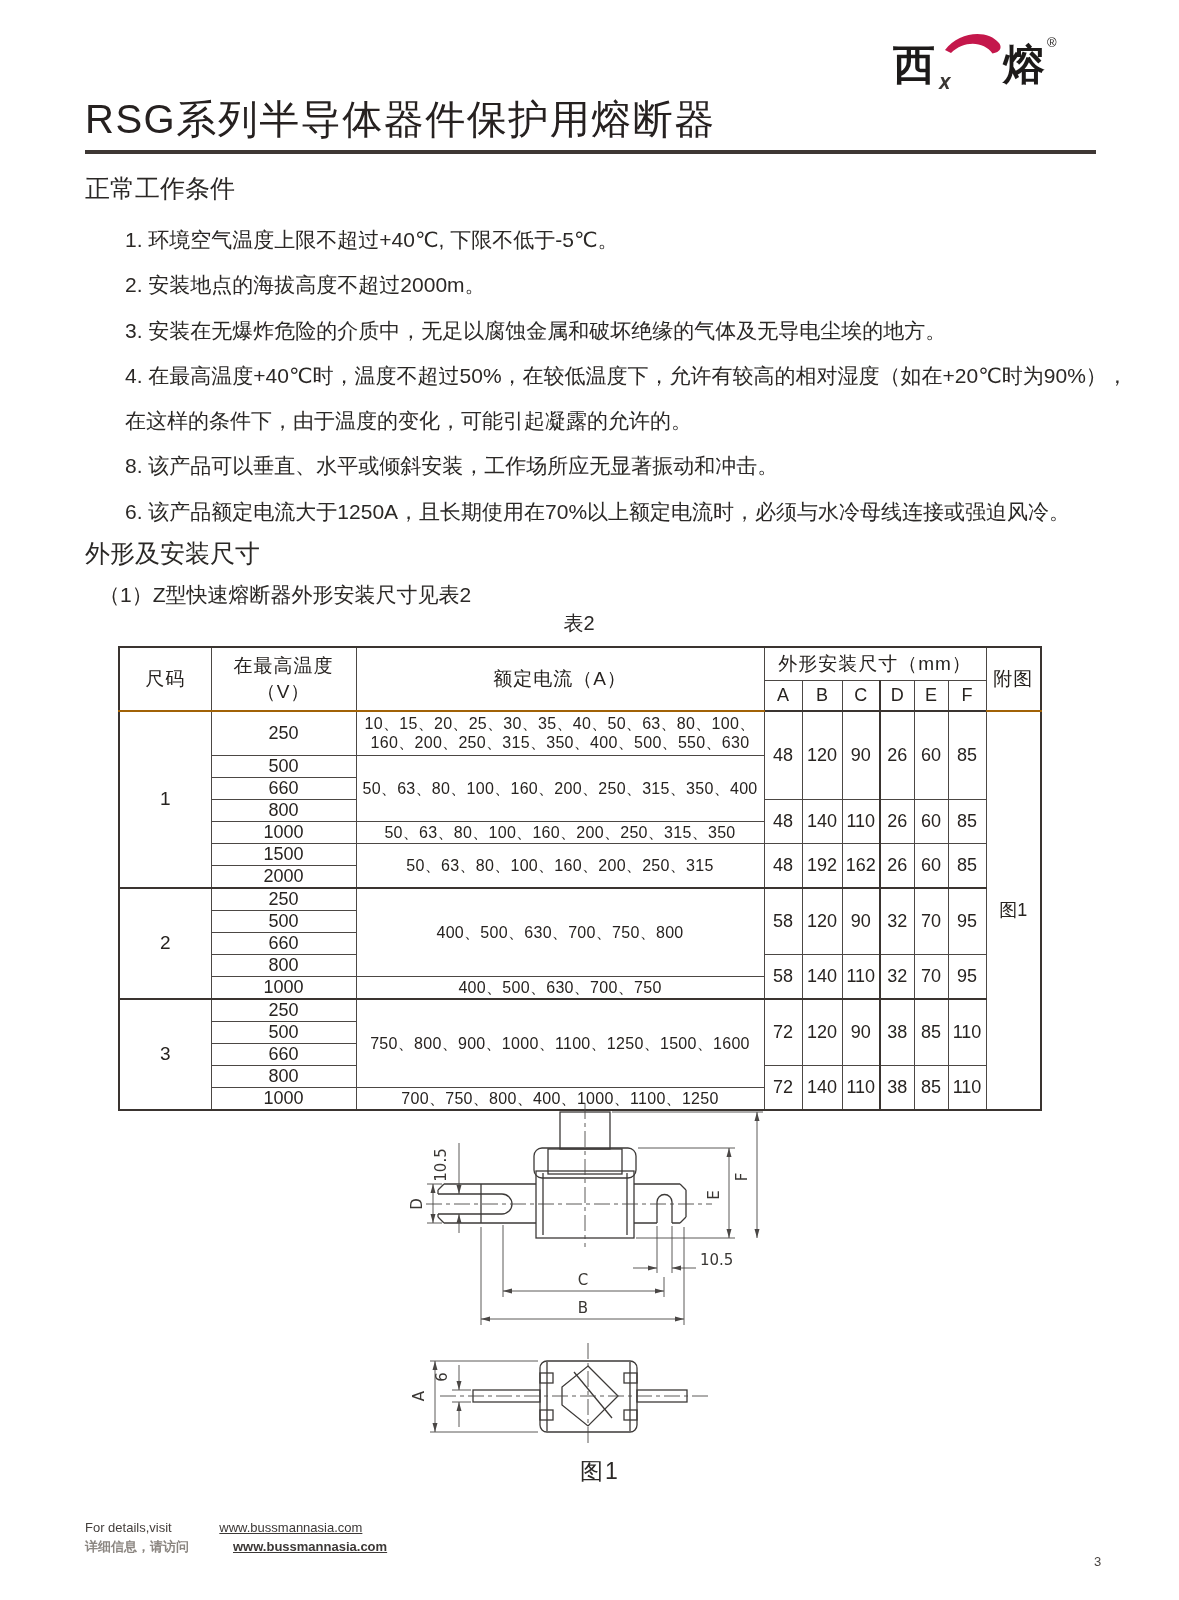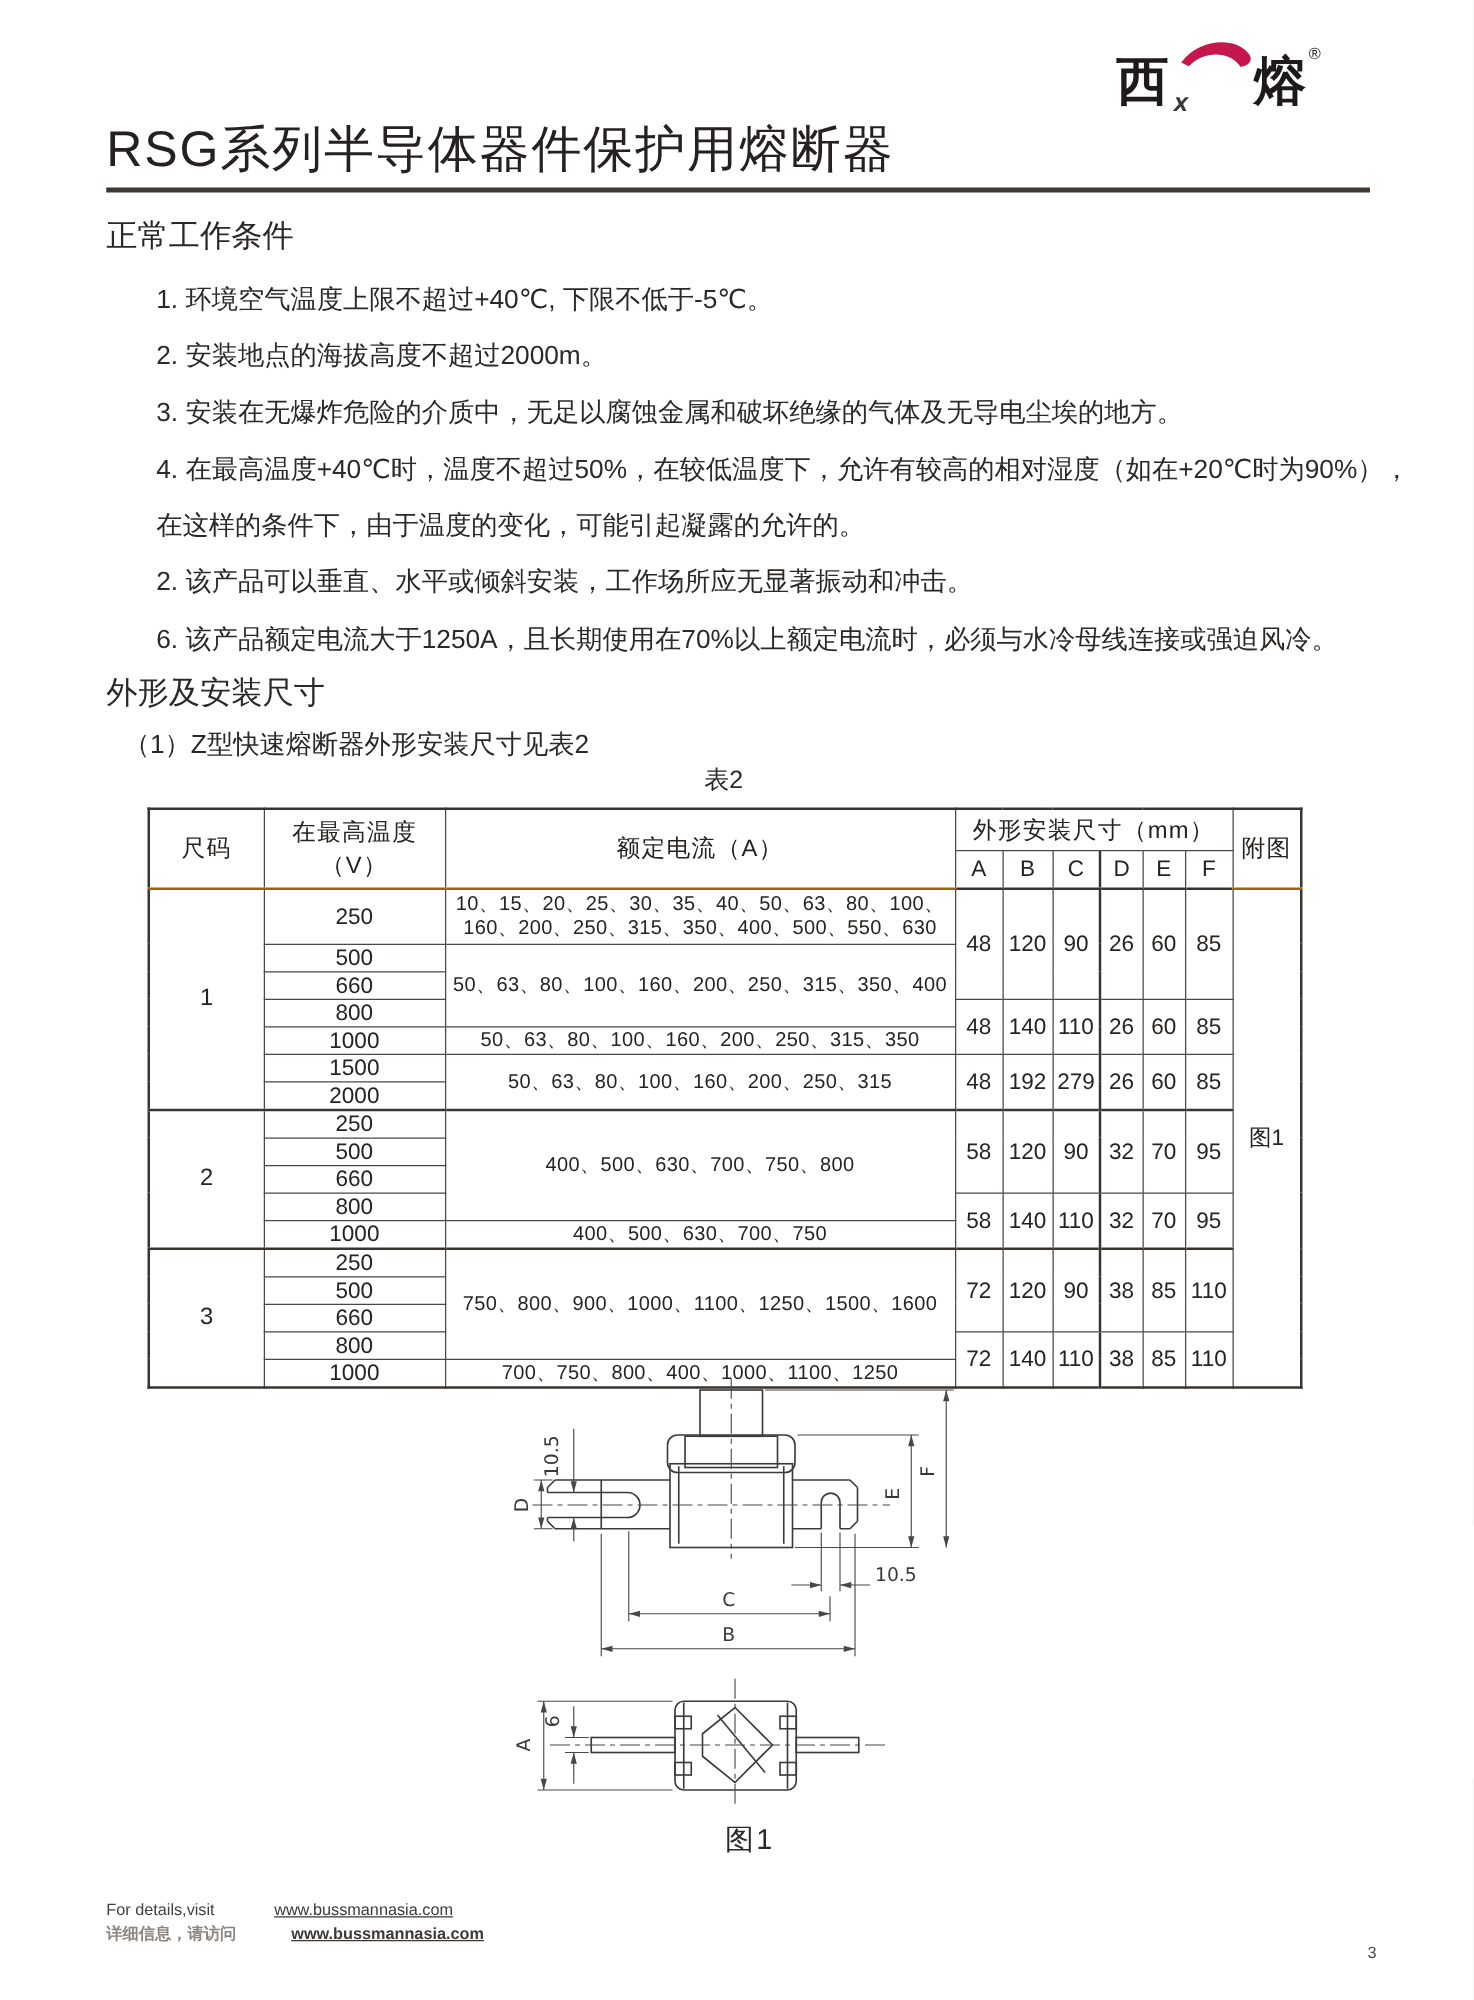--- a/index.html
+++ b/index.html
@@ -77,21 +77,21 @@
   <div class="title">RSG系列半导体器件保护用熔断器</div>
   <div class="title-rule"></div>
 
   <div class="wc-heading">正常工作条件</div>
   <div class="wc-lines">
     <div class="ln">1. 环境空气温度上限不超过+40℃, 下限不低于-5℃。</div>
     <div class="ln">2. 安装地点的海拔高度不超过2000m。</div>
     <div class="ln">3. 安装在无爆炸危险的介质中，无足以腐蚀金属和破坏绝缘的气体及无导电尘埃的地方。</div>
     <div class="ln">4. 在最高温度+40℃时，温度不超过50%，在较低温度下，允许有较高的相对湿度（如在+20℃时为90%），</div>
     <div class="ln">在这样的条件下，由于温度的变化，可能引起凝露的允许的。</div>
-    <div class="ln">2. 该产品可以垂直、水平或倾斜安装，工作场所应无显著振动和冲击。</div>
+    <div class="ln">8. 该产品可以垂直、水平或倾斜安装，工作场所应无显著振动和冲击。</div>
     <div class="ln">6. 该产品额定电流大于1250A，且长期使用在70%以上额定电流时，必须与水冷母线连接或强迫风冷。</div>
   </div>
 
   <div class="od-heading">外形及安装尺寸</div>
   <div class="od-note">（1）Z型快速熔断器外形安装尺寸见表2</div>
   <div class="tbl-caption">表2</div>
 
   <table class="dims">
     <colgroup>
       <col style="width:92px">
@@ -153,21 +153,21 @@
       </tr>
       <tr class="dr">
         <td class="c-volt">1000</td>
         <td class="c-cur">50、63、80、100、160、200、250、315、350</td>
       </tr>
       <tr class="dr">
         <td class="c-volt">1500</td>
         <td class="c-cur" rowspan="2">50、63、80、100、160、200、250、315</td>
         <td class="c-dim" rowspan="2">48</td>
         <td class="c-dim" rowspan="2">192</td>
-        <td class="c-dim" rowspan="2">279</td>
+        <td class="c-dim" rowspan="2">162</td>
         <td class="c-dim tl" rowspan="2">26</td>
         <td class="c-dim" rowspan="2">60</td>
         <td class="c-dim" rowspan="2">85</td>
       </tr>
       <tr class="dr">
         <td class="c-volt">2000</td>
       </tr>
 
       <tr class="dr gt">
         <td class="c-size" rowspan="5">2</td>

